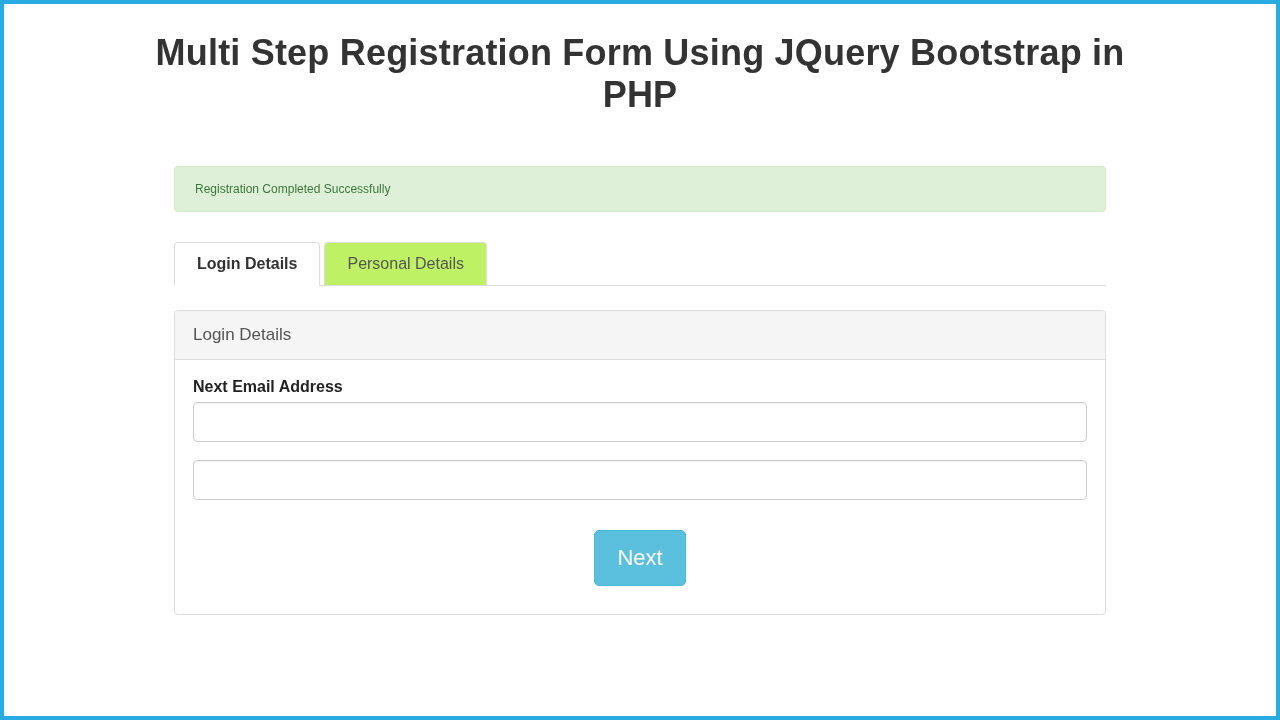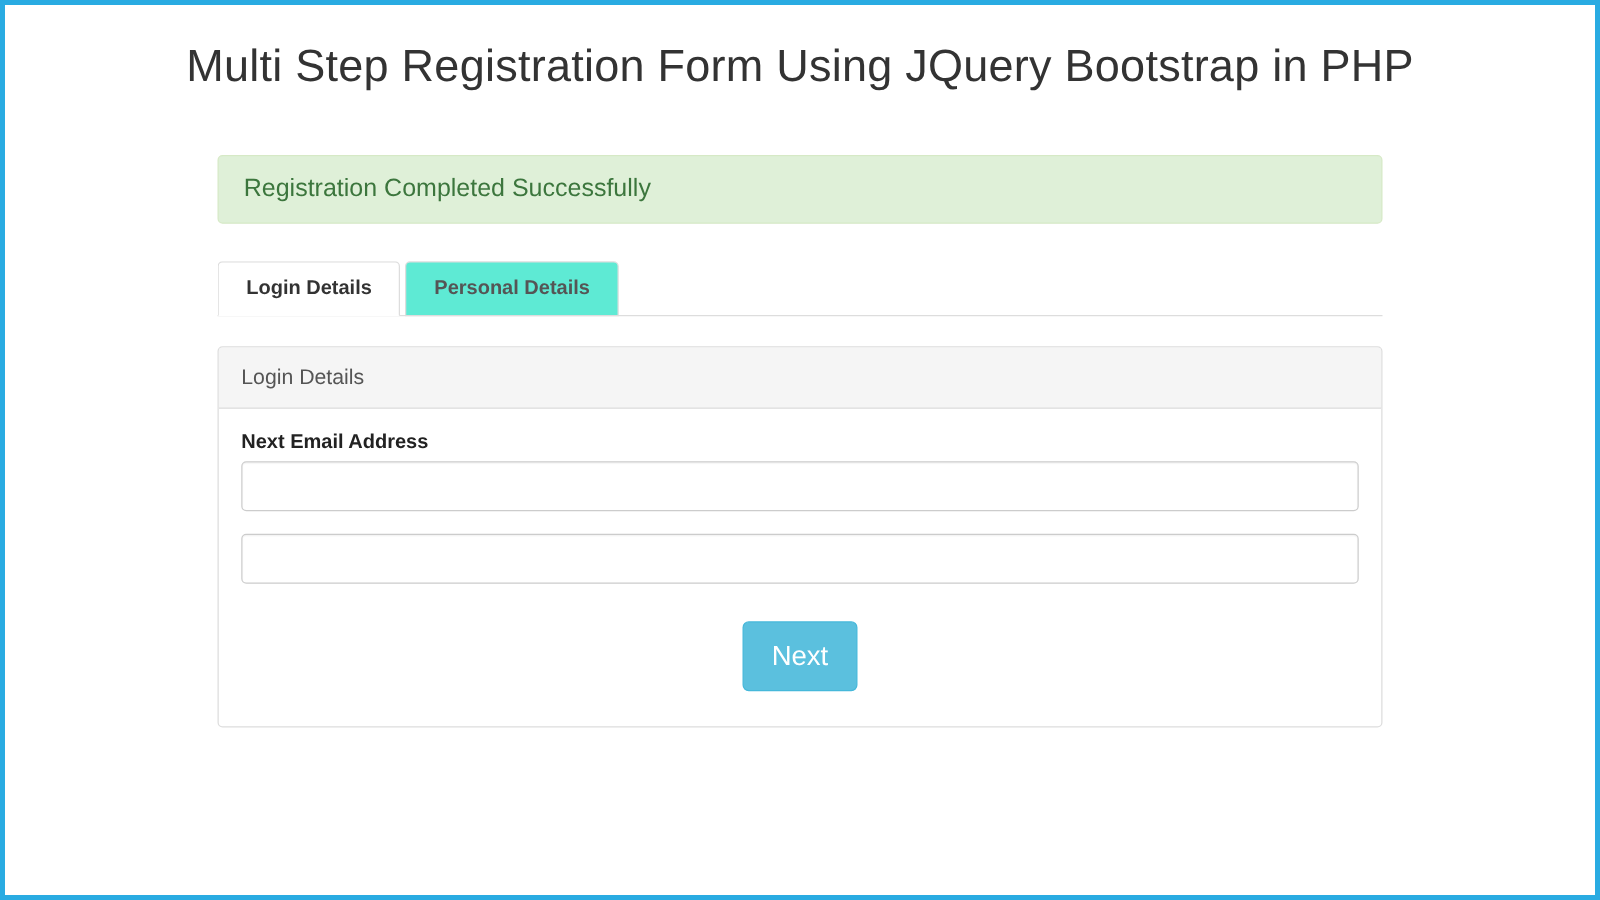--- a/index.html
+++ b/index.html
@@ -15,59 +15,58 @@
       overflow: hidden;
     }
     .outer-frame {
       border: 4px solid #29ABE2;
       width: 1280px;
       height: 720px;
       padding: 28px 140px 20px 140px;
     }
     .page-title {
       font-size: 36px;
-      font-weight: 400;
+      font-weight: 700;
       color: #333;
       text-align: center;
       margin-bottom: 50px;
       letter-spacing: 0.2px;
     }
     .content-wrap {
       padding: 0 30px;
     }
     .alert-success {
       background: #dff0d8;
       border: 1px solid #d6e9c6;
       color: #3c763d;
       padding: 15px 20px;
       border-radius: 4px;
-      font-size: 20px;
+      font-size: 12px;
       margin-bottom: 30px;
     }
     .nav-tabs {
       list-style: none;
       display: flex;
       border-bottom: 1px solid #ddd;
       margin-bottom: 24px;
     }
     .nav-tabs li {
       margin-right: 4px;
       margin-bottom: -1px;
     }
     .nav-tabs li a {
       display: block;
       padding: 12px 22px;
       font-size: 16px;
       color: #555;
-      background: #5eead4;
+      background: #bef264;
       border: 1px solid #ddd;
       border-radius: 4px 4px 0 0;
       text-decoration: none;
       cursor: pointer;
-      font-weight: bold;
     }
     .nav-tabs li.active a {
       background: #fff;
       color: #333;
       font-weight: 700;
       border-bottom-color: #fff;
     }
     .panel {
       border: 1px solid #ddd;
       border-radius: 4px;

